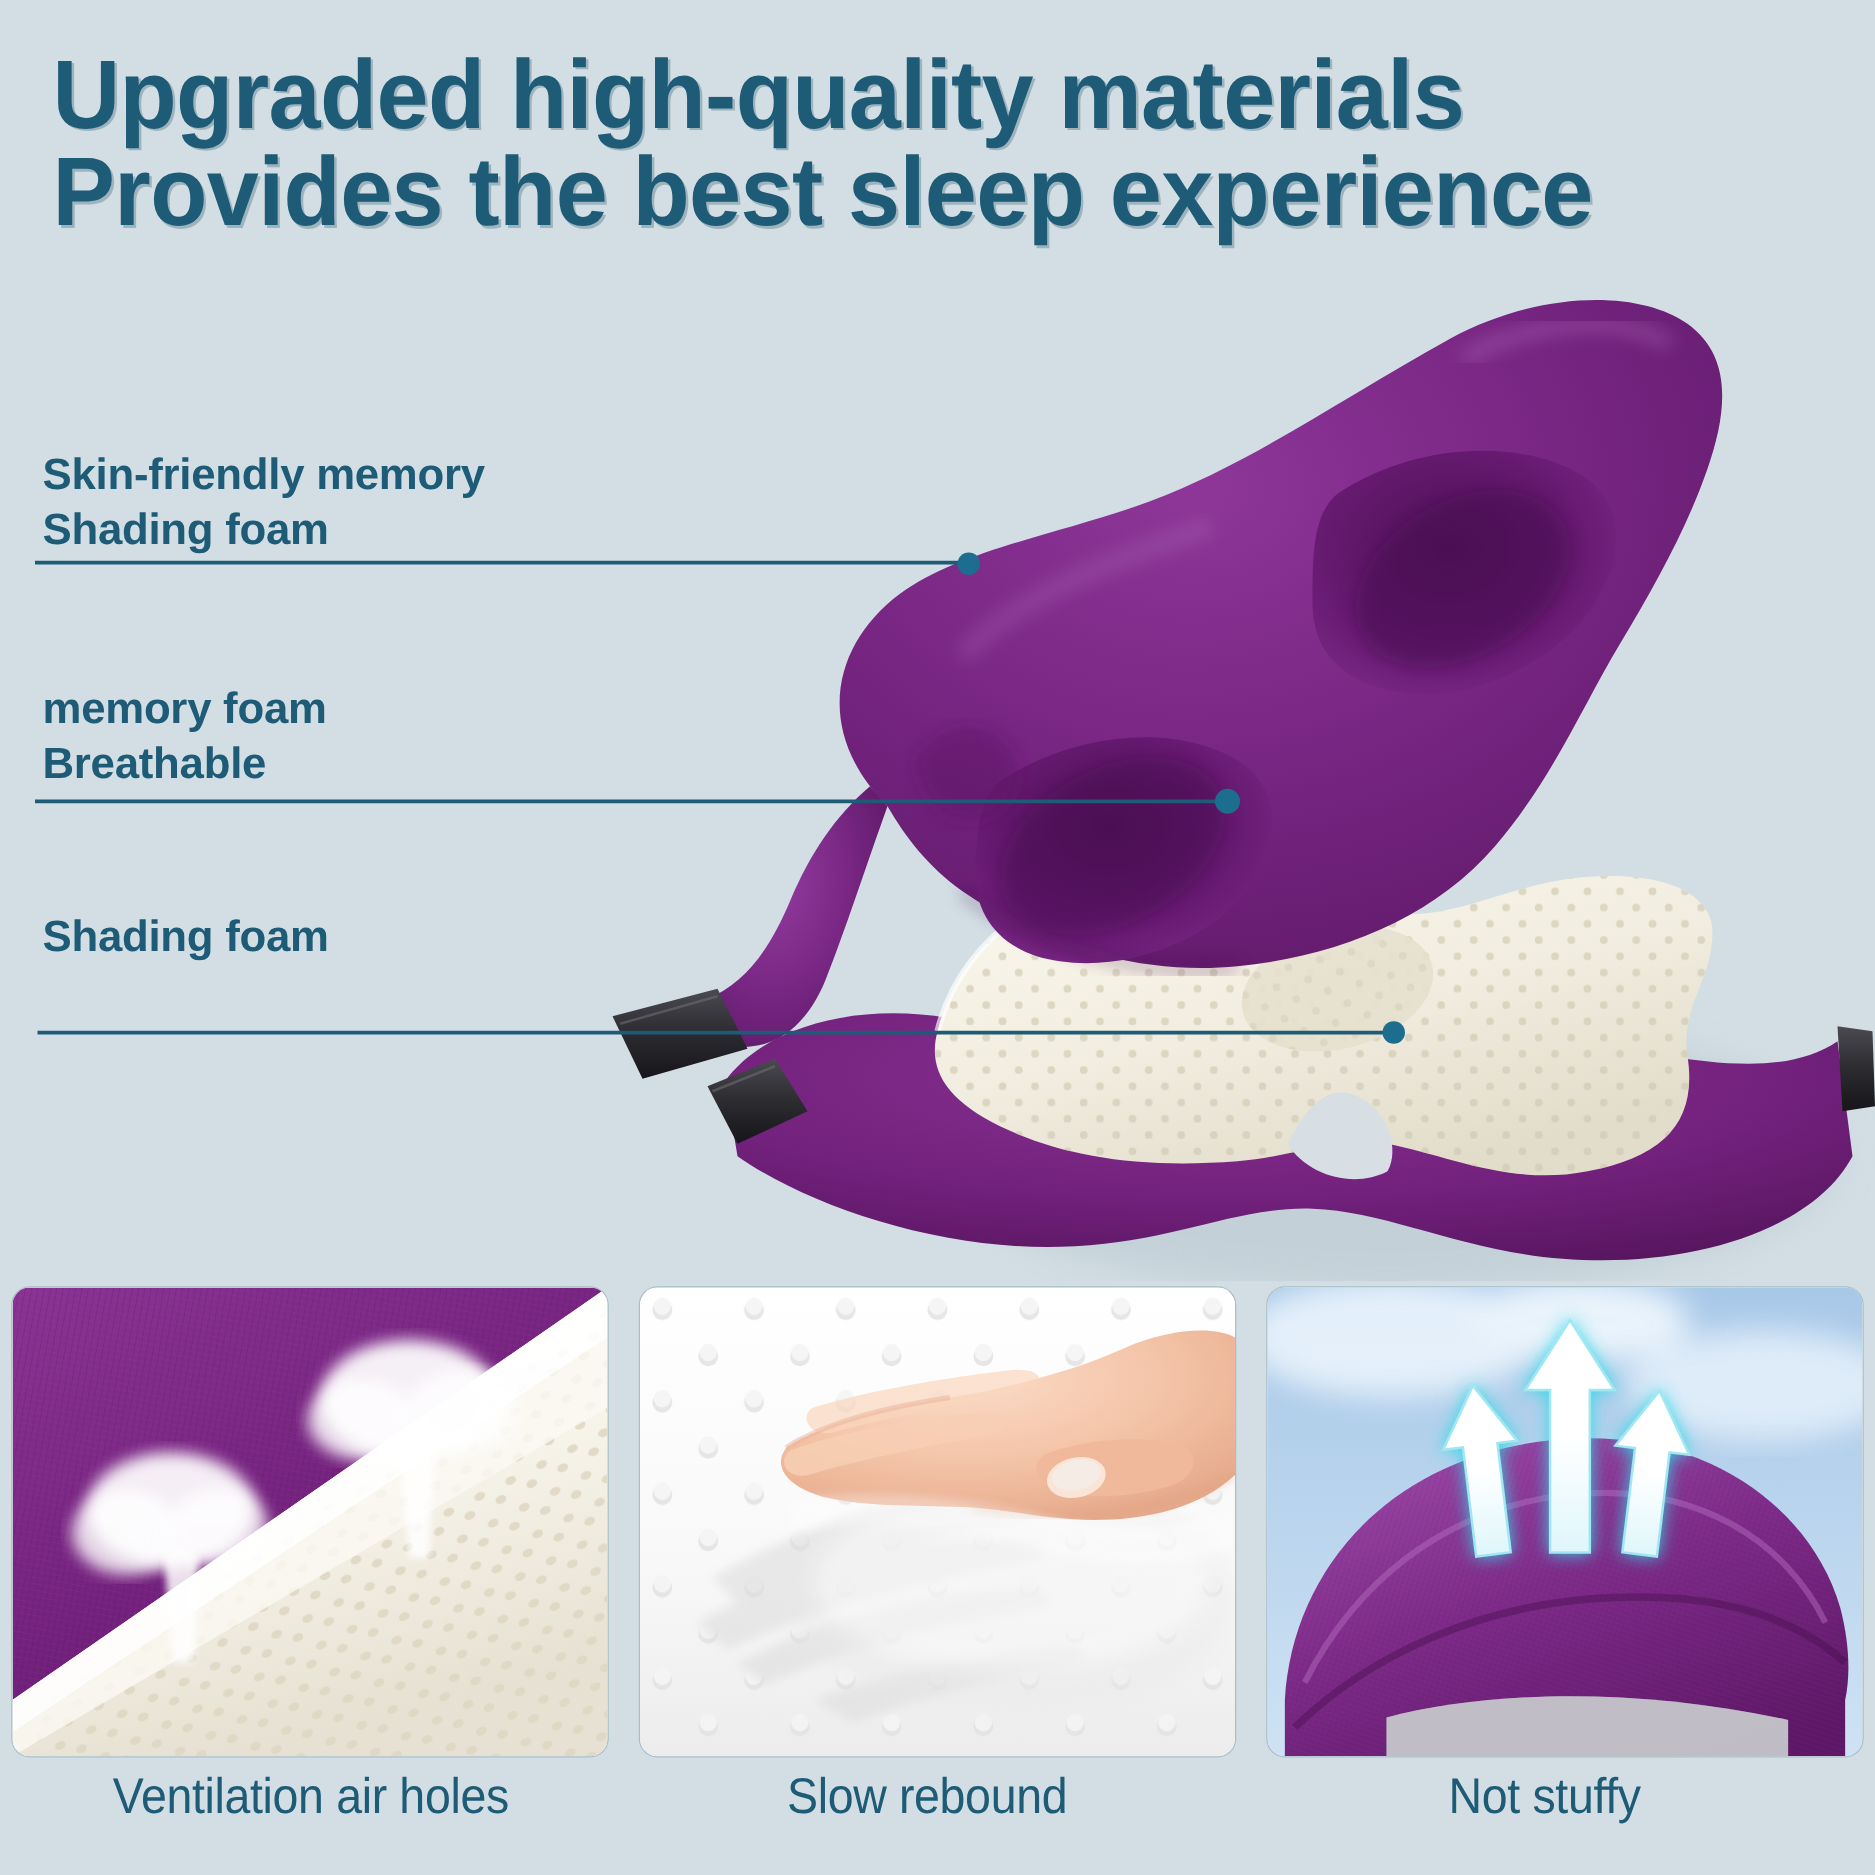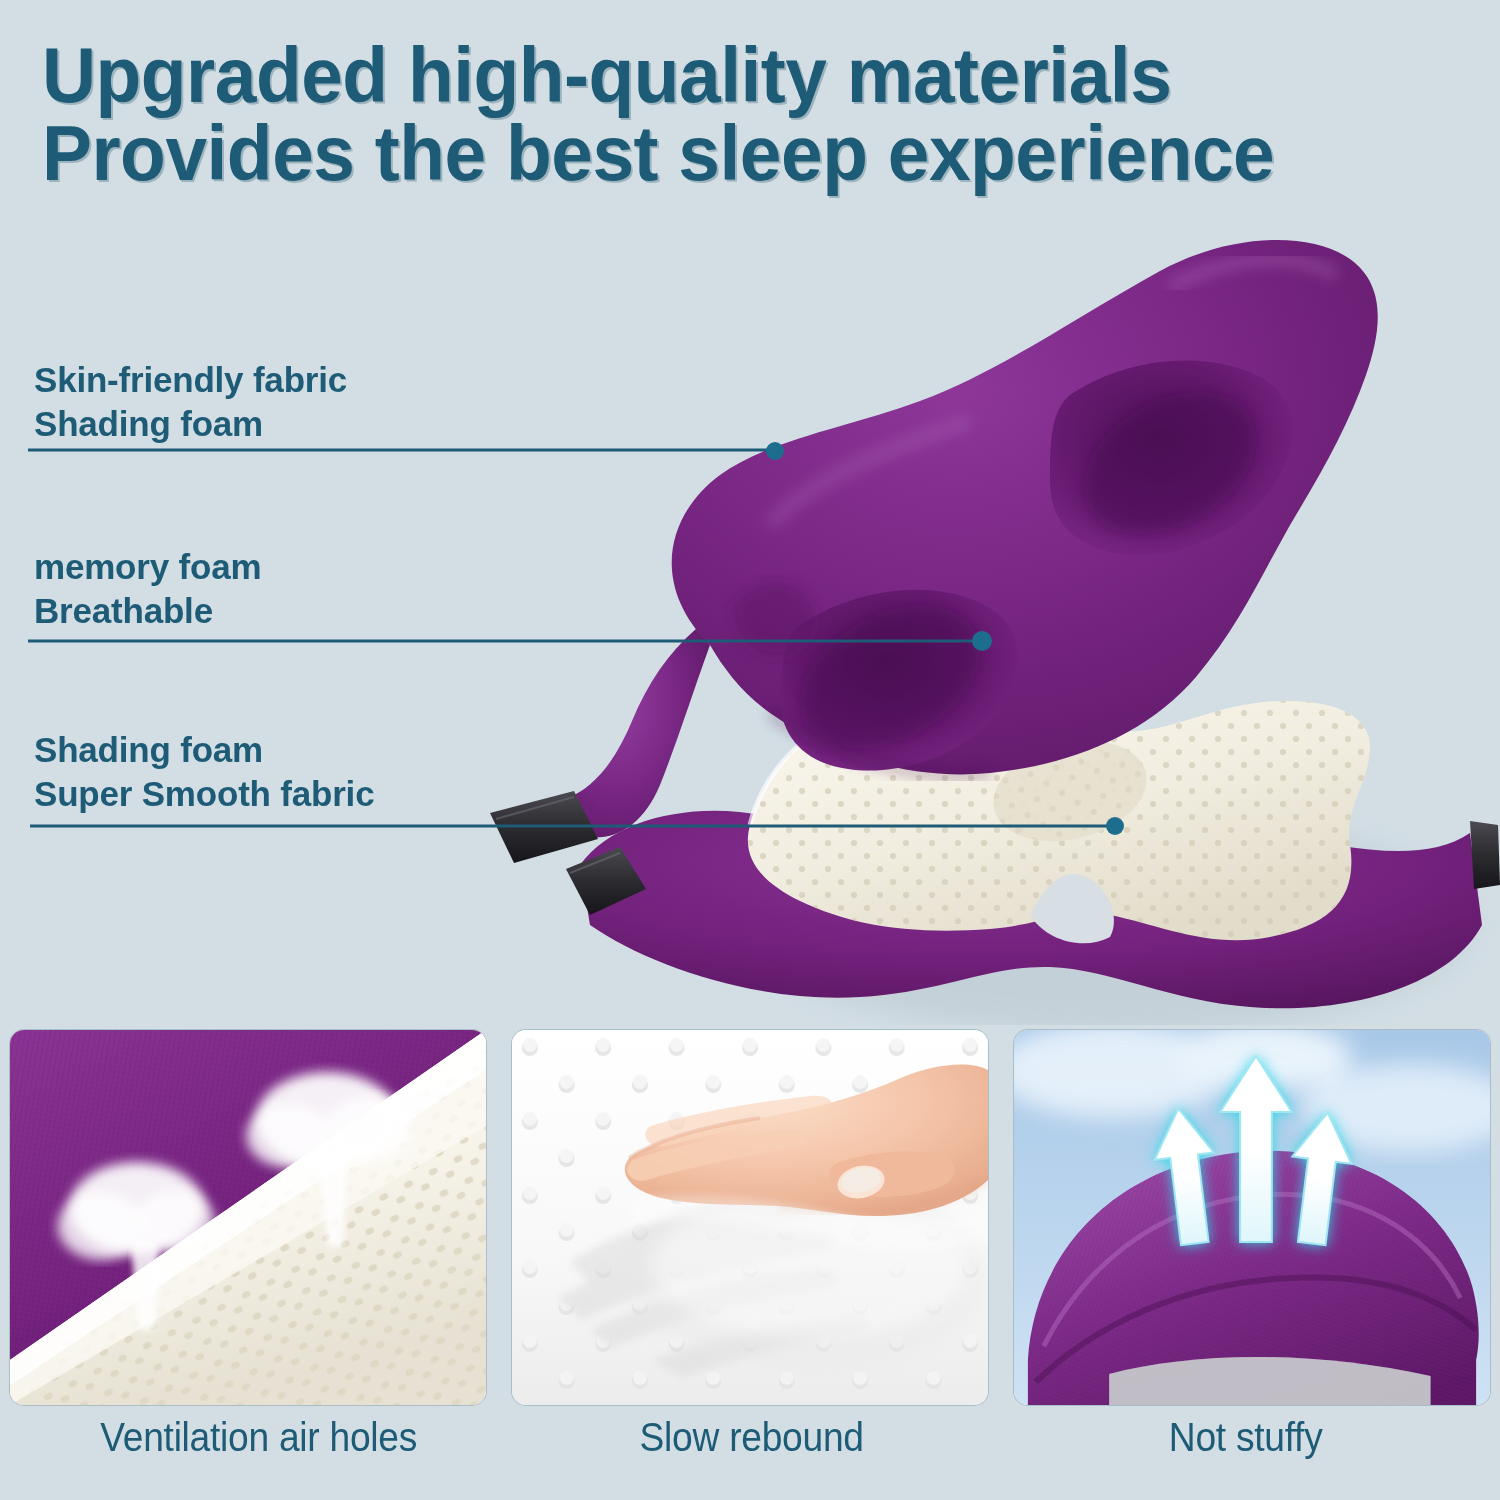--- a/index.html
+++ b/index.html
@@ -91,21 +91,21 @@
     height: 375px;
     border-radius: 14px;
     overflow: hidden;
     background: #eef2f4;
     box-shadow: 0 0 0 1px rgba(120,150,165,0.45);
   }
   .panel svg { display: block; width: 100%; height: 100%; }
 
   #captions {
     position: absolute;
-    left: 12px;
+    left: 2px;
     top: 1415px;
     width: 1480px;
     height: 70px;
     display: flex;
   }
   .caption {
     flex: 1 1 0;
     text-align: center;
     color: #1d5b76;
     font-size: 40px;
@@ -249,30 +249,29 @@
       <line x1="30" y1="826" x2="1115" y2="826"></line>
     </g>
     <g fill="#1d6e8e">
       <circle cx="775" cy="451" r="9"></circle>
       <circle cx="982" cy="641" r="10"></circle>
       <circle cx="1115" cy="826" r="9"></circle>
     </g>
   </svg>
 
   <div class="callout" id="callout-1">
-    <span class="cl">Skin-friendly fabric</span>
+    <span class="cl">Skin-friendly memory</span>
     <span class="cl">Shading foam</span>
   </div>
   <div class="callout" id="callout-2">
     <span class="cl">memory foam</span>
     <span class="cl">Breathable</span>
   </div>
   <div class="callout" id="callout-3">
     <span class="cl">Shading foam</span>
-    <span class="cl">Super Smooth fabric</span>
   </div>
 
   <div id="panels">
 
     <div class="panel">
       <svg viewBox="0 0 480 375" preserveAspectRatio="none">
         <defs>
           <linearGradient id="fabG1" x1="0%" y1="0%" x2="70%" y2="100%">
             <stop offset="0%" stop-color="#8a3394"></stop>
             <stop offset="60%" stop-color="#74227e"></stop>

